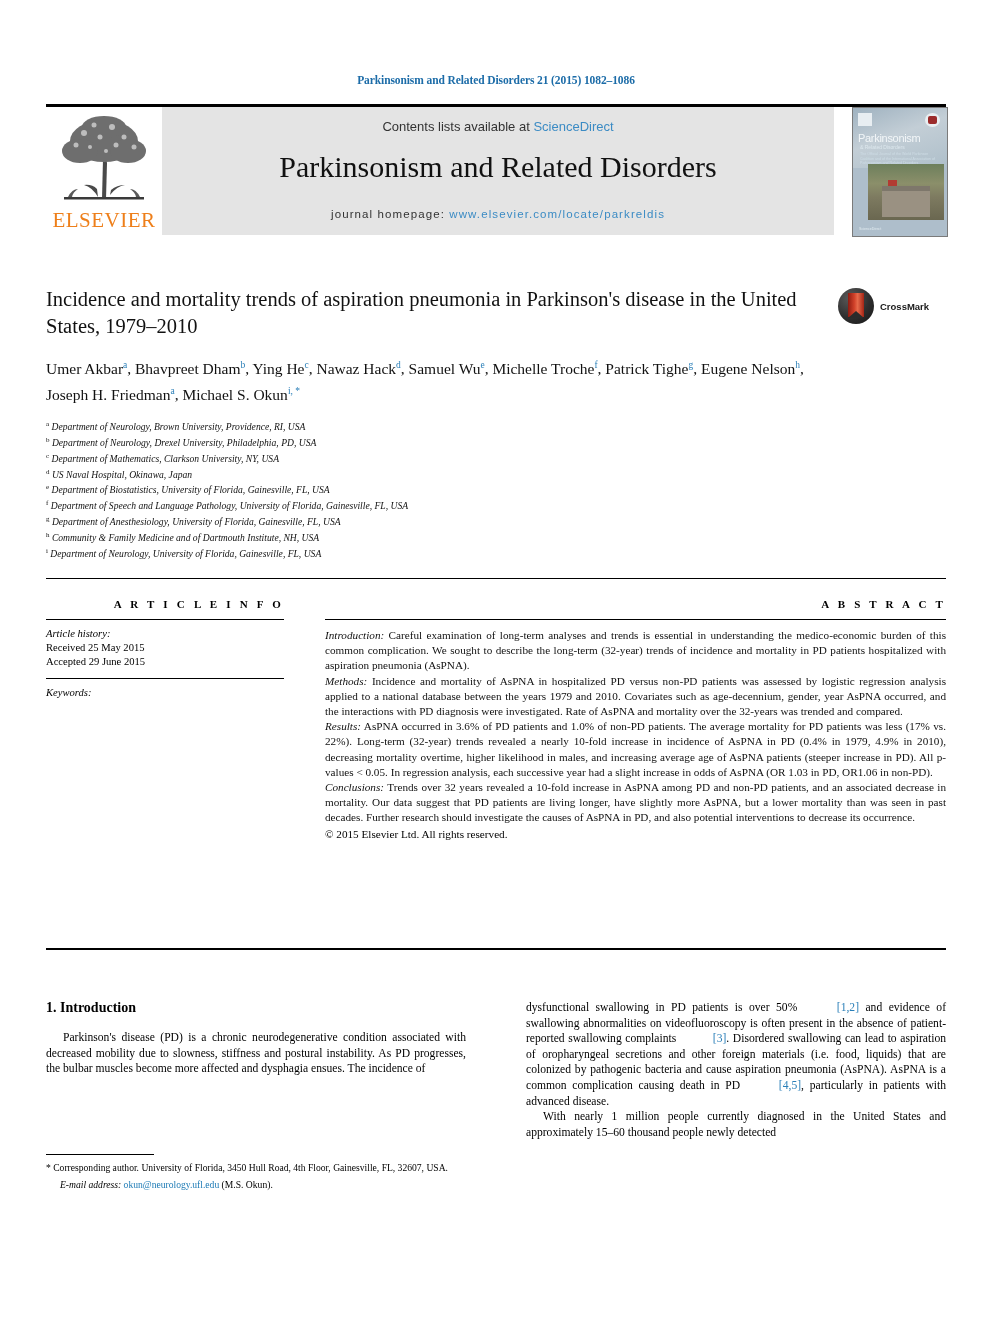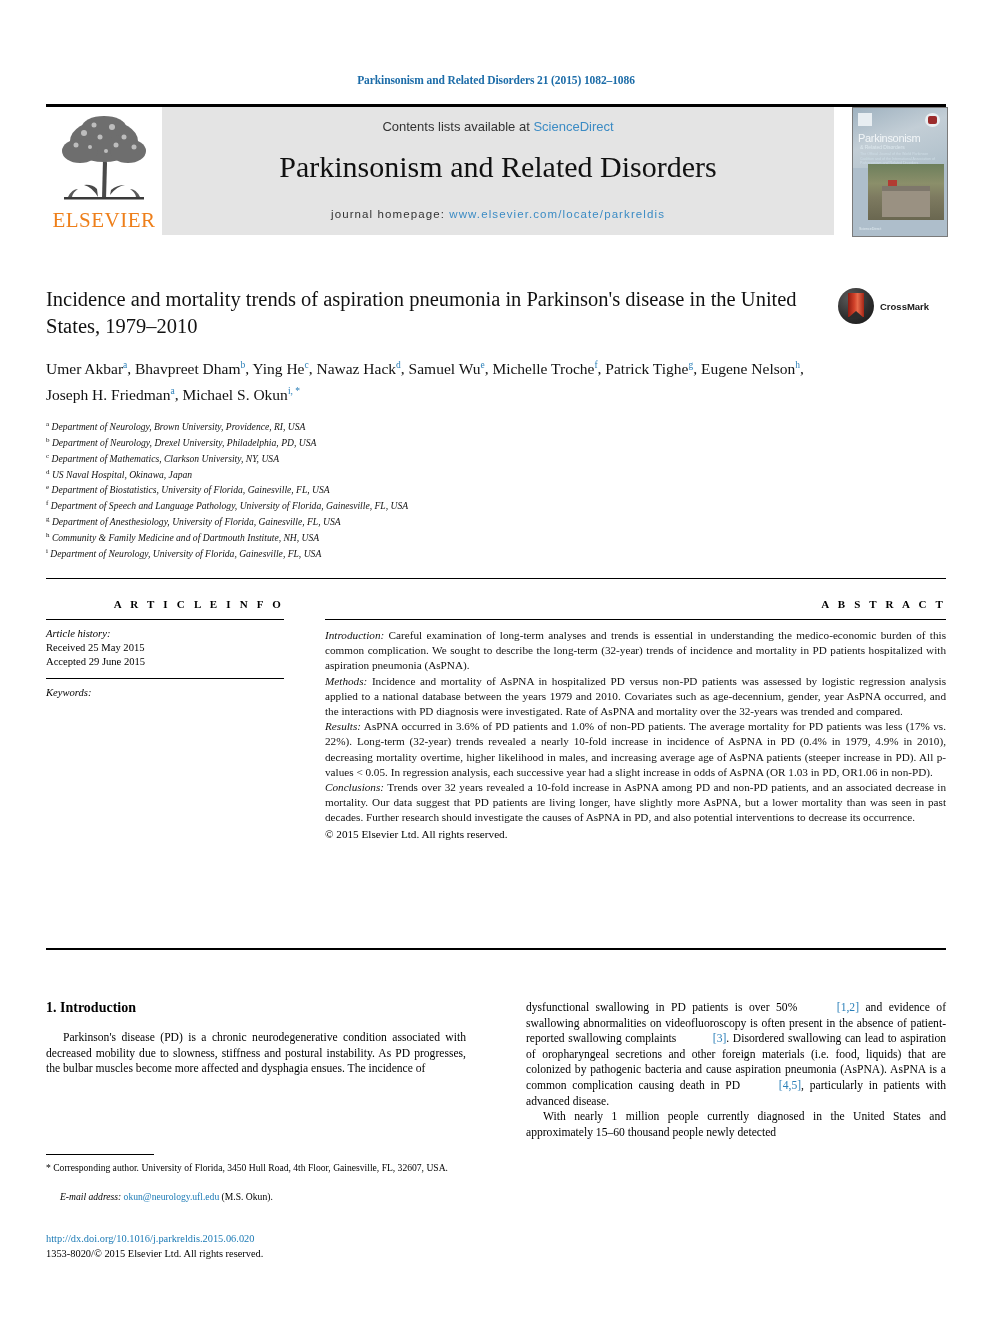--- a/index.html
+++ b/index.html
@@ -397,21 +397,21 @@
   .footnote {
     position: absolute;
     left: 46px; top: 1161px;
     width: 420px;
     font-size: 9.6px;
     line-height: 13px;
     text-align: justify;
   }
   .footnote .email-line {
     text-indent: 14px;
-    margin-top: 16px;
+    margin-top: 4px;
   }
   .footnote i { font-style: italic; }
   .link { color: #1c7ab5; }
   .doi-block {
     position: absolute;
     left: 46px; top: 1232px;
     width: 440px;
     font-size: 10.4px;
     line-height: 14.5px;
   }
@@ -551,18 +551,14 @@
     <p class="body-p noind"><span>dysfunctional swallowing in PD patients is over 50% </span><span class="cite">[1,2]</span><span> and evidence of swallowing abnormalities on videofluoroscopy is often present in the absence of patient-reported swallowing complaints </span><span class="cite">[3]</span><span>. Disordered swallowing can lead to aspiration of oropharyngeal secretions and other foreign materials (i.e. food, liquids) that are colonized by pathogenic bacteria and cause aspiration pneumonia (AsPNA). AsPNA is a common complication causing death in PD </span><span class="cite">[4,5]</span><span>, particularly in patients with advanced disease.</span></p>
     <p class="body-p">With nearly 1 million people currently diagnosed in the United States and approximately 15–60 thousand people newly detected</p>
   </div>
 
   <div class="foot-rule"></div>
   <div class="footnote">
     <div><span>*</span><span> Corresponding author. University of Florida, 3450 Hull Road, 4th Floor, Gainesville, FL, 32607, USA.</span></div>
     <div class="email-line"><i>E-mail address:</i> <span class="link">okun@neurology.ufl.edu</span><span> (M.S. Okun).</span></div>
   </div>
 
-  <div class="doi-block">
-    <div class="doi">http://dx.doi.org/10.1016/j.parkreldis.2015.06.020</div>
-    <div>1353-8020/© 2015 Elsevier Ltd. All rights reserved.</div>
-  </div>
 
 </div>
 
 </body></html>

